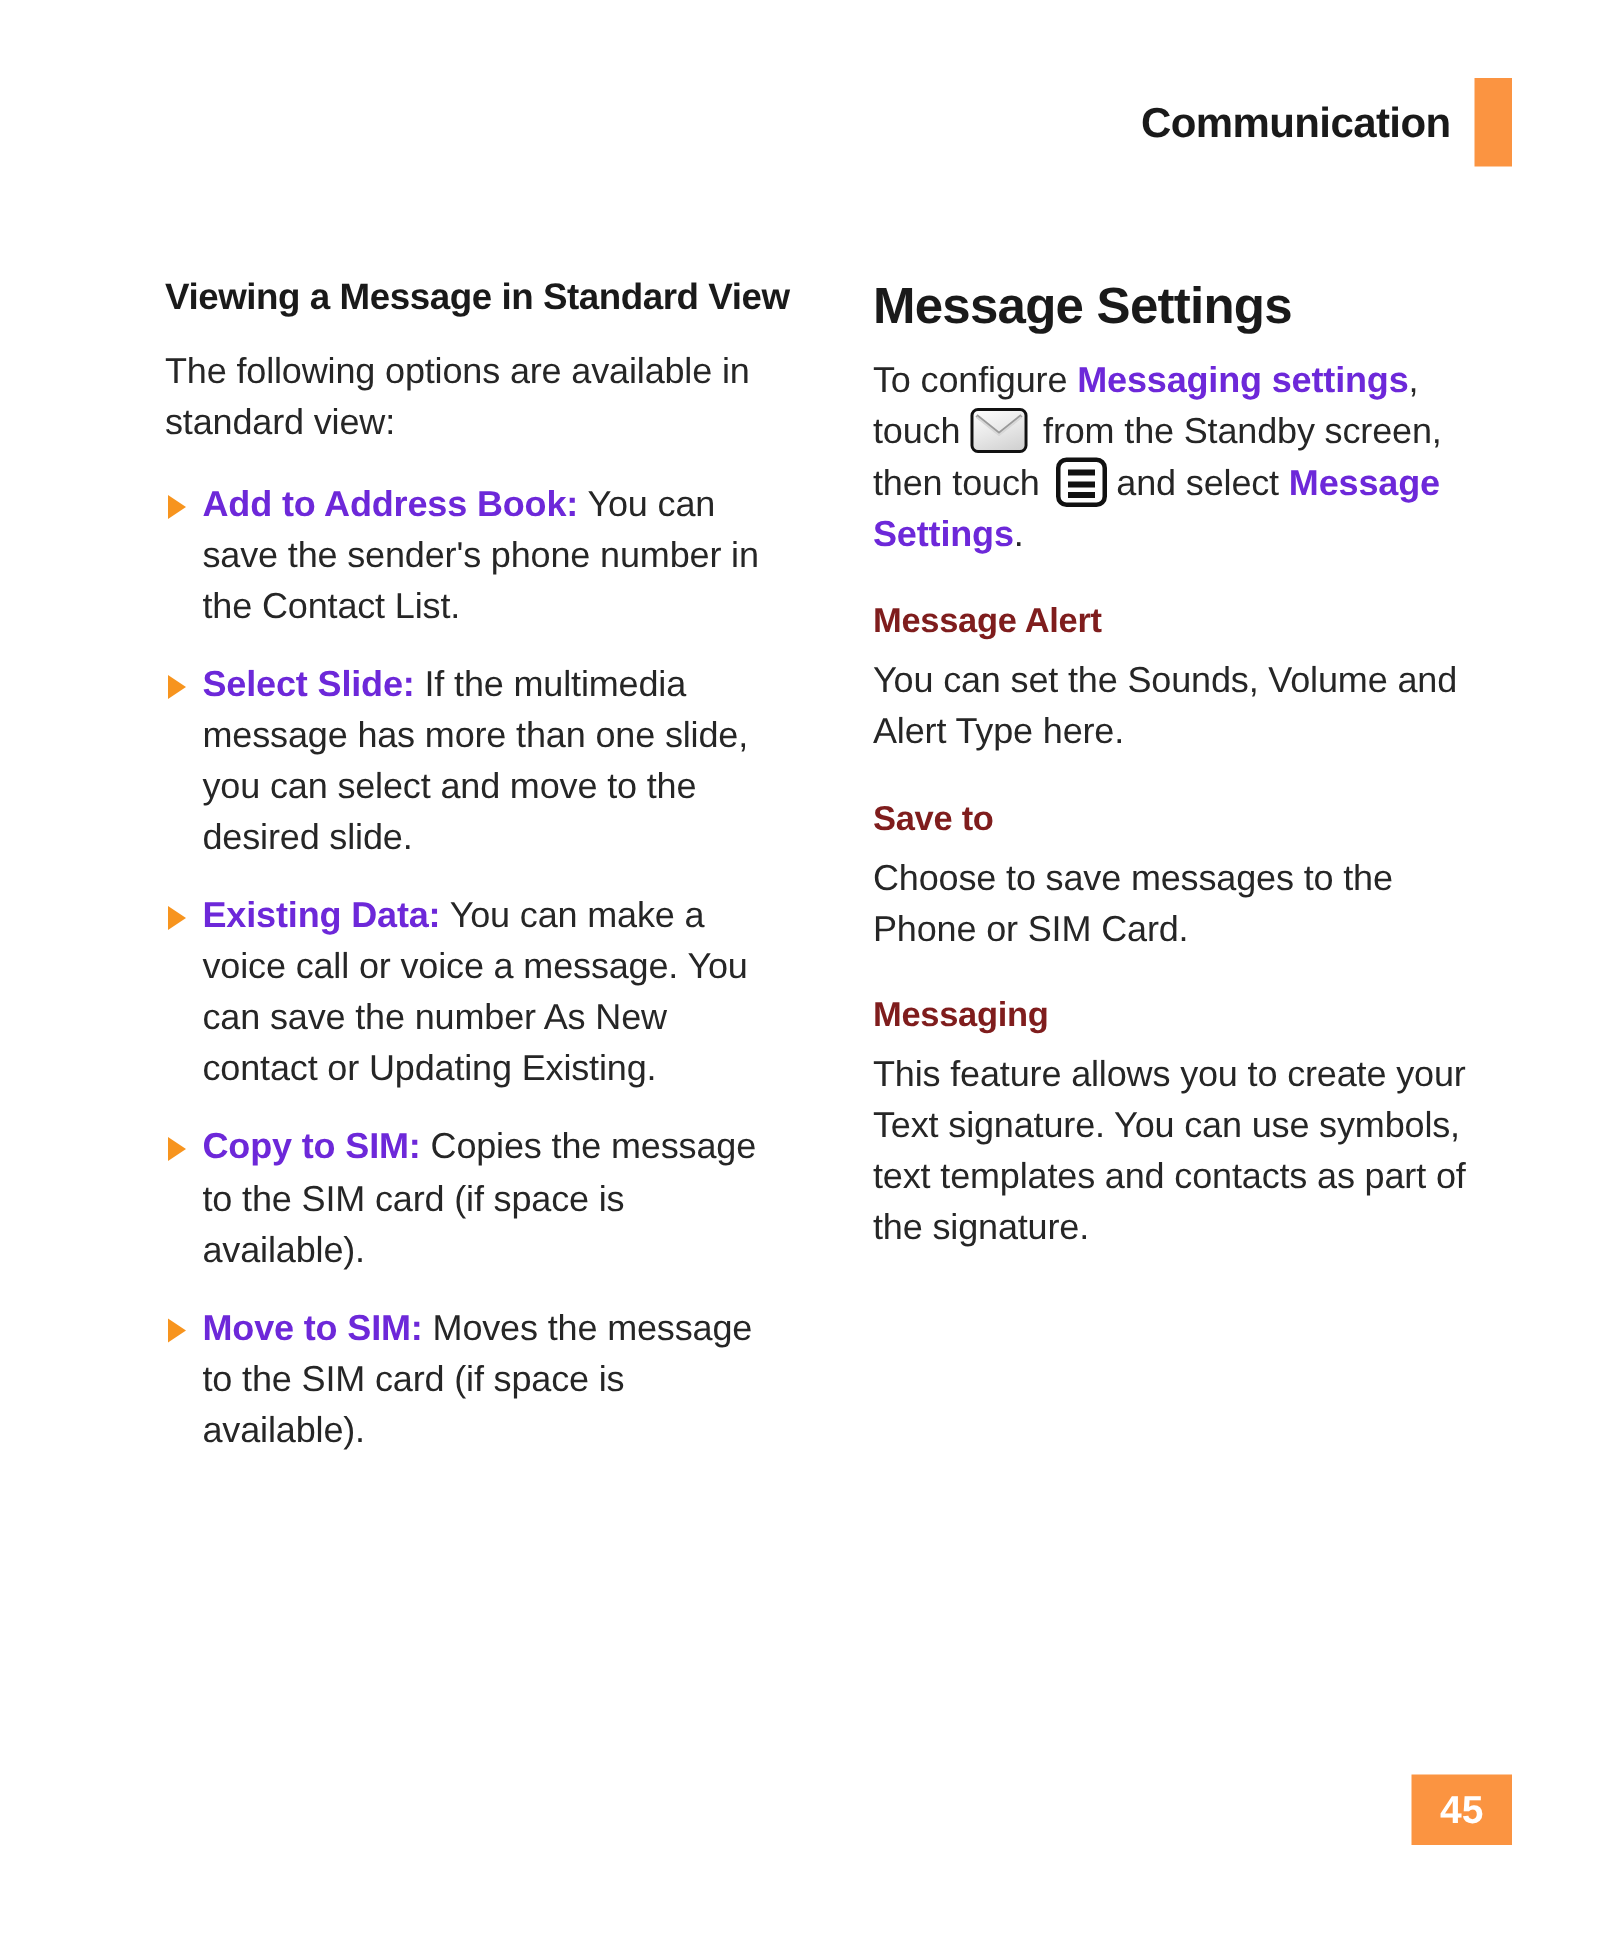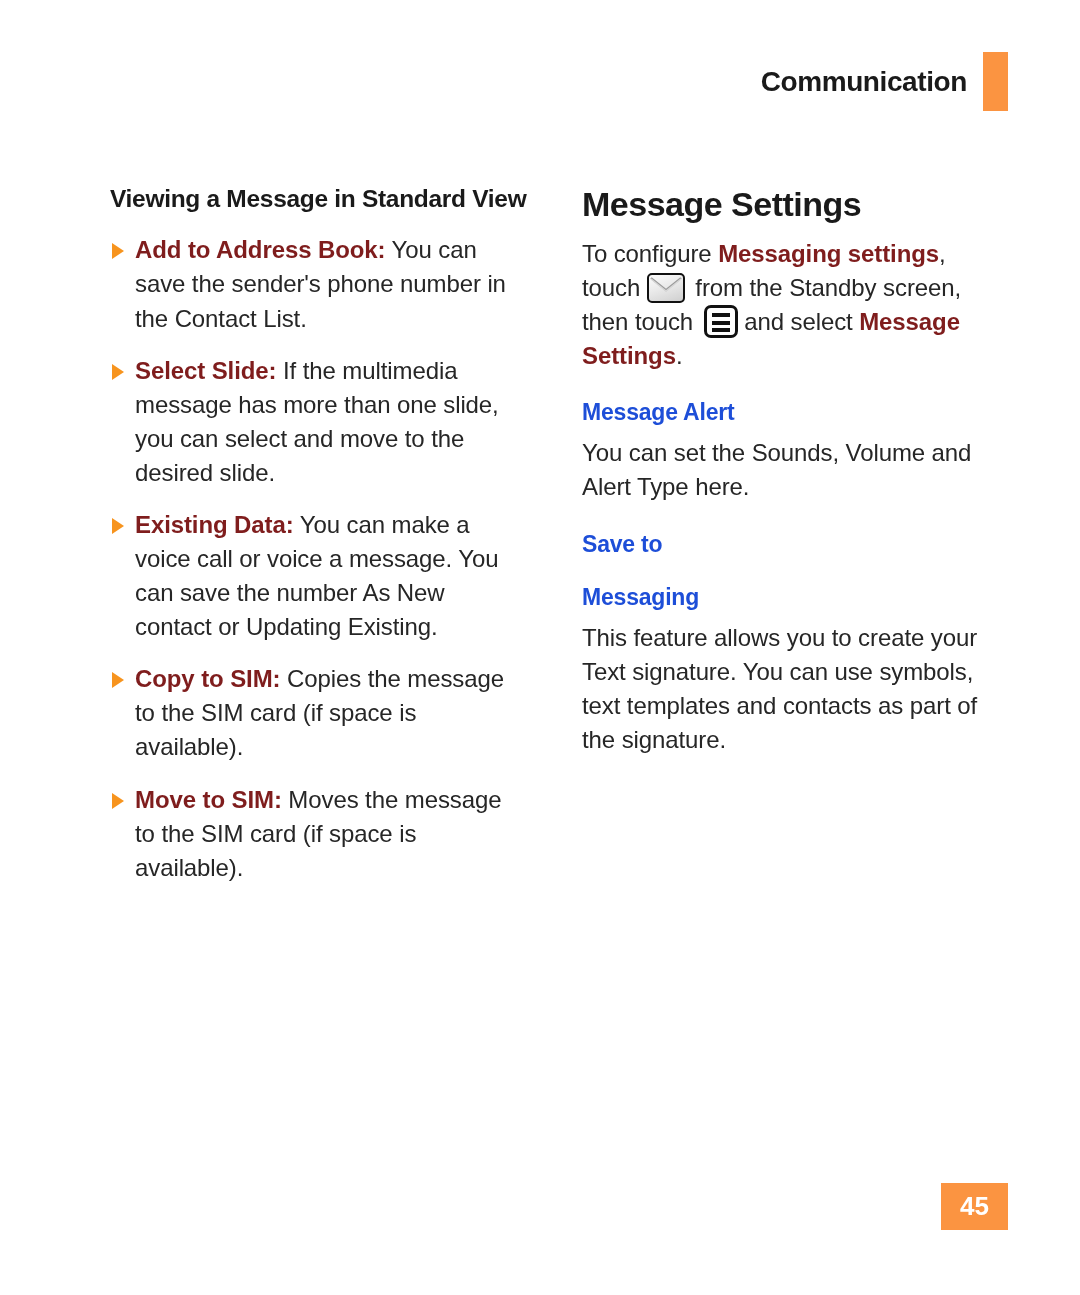--- a/index.html
+++ b/index.html
@@ -67,33 +67,33 @@
     margin: 0 0 14px 0;
     letter-spacing: -0.5px;
     line-height: 1.12;
     color: #1a1a1a;
   }
   h3.section-head {
     font-size: 23px;
     font-weight: bold;
     margin: 26px 0 10px 0;
     letter-spacing: -0.2px;
-    color: #1d4ed8;
+    color: #7f1d1d;
   }
   p.body {
     font-size: 24px;
     line-height: 1.42;
     margin: 0 0 12px 0;
     font-weight: 300;
     color: #262626;
     letter-spacing: -0.1px;
   }
   .b {
     font-weight: bold;
-    color: #7f1d1d;
+    color: #6d28d9;
   }
 
   
   ul.bullets {
     list-style: none;
     margin: 20px 16px 0 0;
     padding: 0;
   }
   ul.bullets li {
     position: relative;
@@ -181,20 +181,21 @@
   <div class="header-title">Communication</div>
   <div class="header-tab"></div>
 </div>
 
 <div class="content">
 
   <div class="col">
 
     <h2 class="sub-head">Viewing a Message in Standard View</h2>
 
+    <p class="body">The following options are available in standard view:</p>
 
     <ul class="bullets">
 
       <li>
         <span class="tri"></span><span class="b">Add to Address Book:</span><span> You can save the sender's phone number in the Contact List.</span>
       </li>
 
       <li>
         <span class="tri"></span><span class="b">Select Slide:</span><span> If the multimedia message has more than one slide, you can select and move to the desired slide.</span>
       </li>
@@ -221,20 +222,21 @@
 
     <p class="body"><span>To configure </span><span class="b">Messaging settings</span><span>, touch </span><span class="icon-envelope"><svg width="34" height="26" viewBox="0 0 34 26">
             <path d="M2 3 L17 15 L32 3" fill="none" stroke="#9a9a9a" stroke-width="2.2"></path>
             <path d="M2 4 L17 16 L32 4" fill="none" stroke="#d8d8d8" stroke-width="1.4"></path>
           </svg></span><span> from the Standby screen, then touch </span><span class="icon-menu"><i></i><i></i><i></i></span><span> and select </span><span class="b">Message Settings</span><span>.</span></p>
 
     <h3 class="section-head">Message Alert</h3>
     <p class="body">You can set the Sounds, Volume and Alert Type here.</p>
 
     <h3 class="section-head">Save to</h3>
+    <p class="body">Choose to save messages to the Phone or SIM Card.</p>
 
     <h3 class="section-head">Messaging</h3>
     <p class="body">This feature allows you to create your Text signature. You can use symbols, text templates and contacts as part of the signature.</p>
 
   </div>
 </div>
 
 <div class="page-number">45</div>
 
 </body></html>

